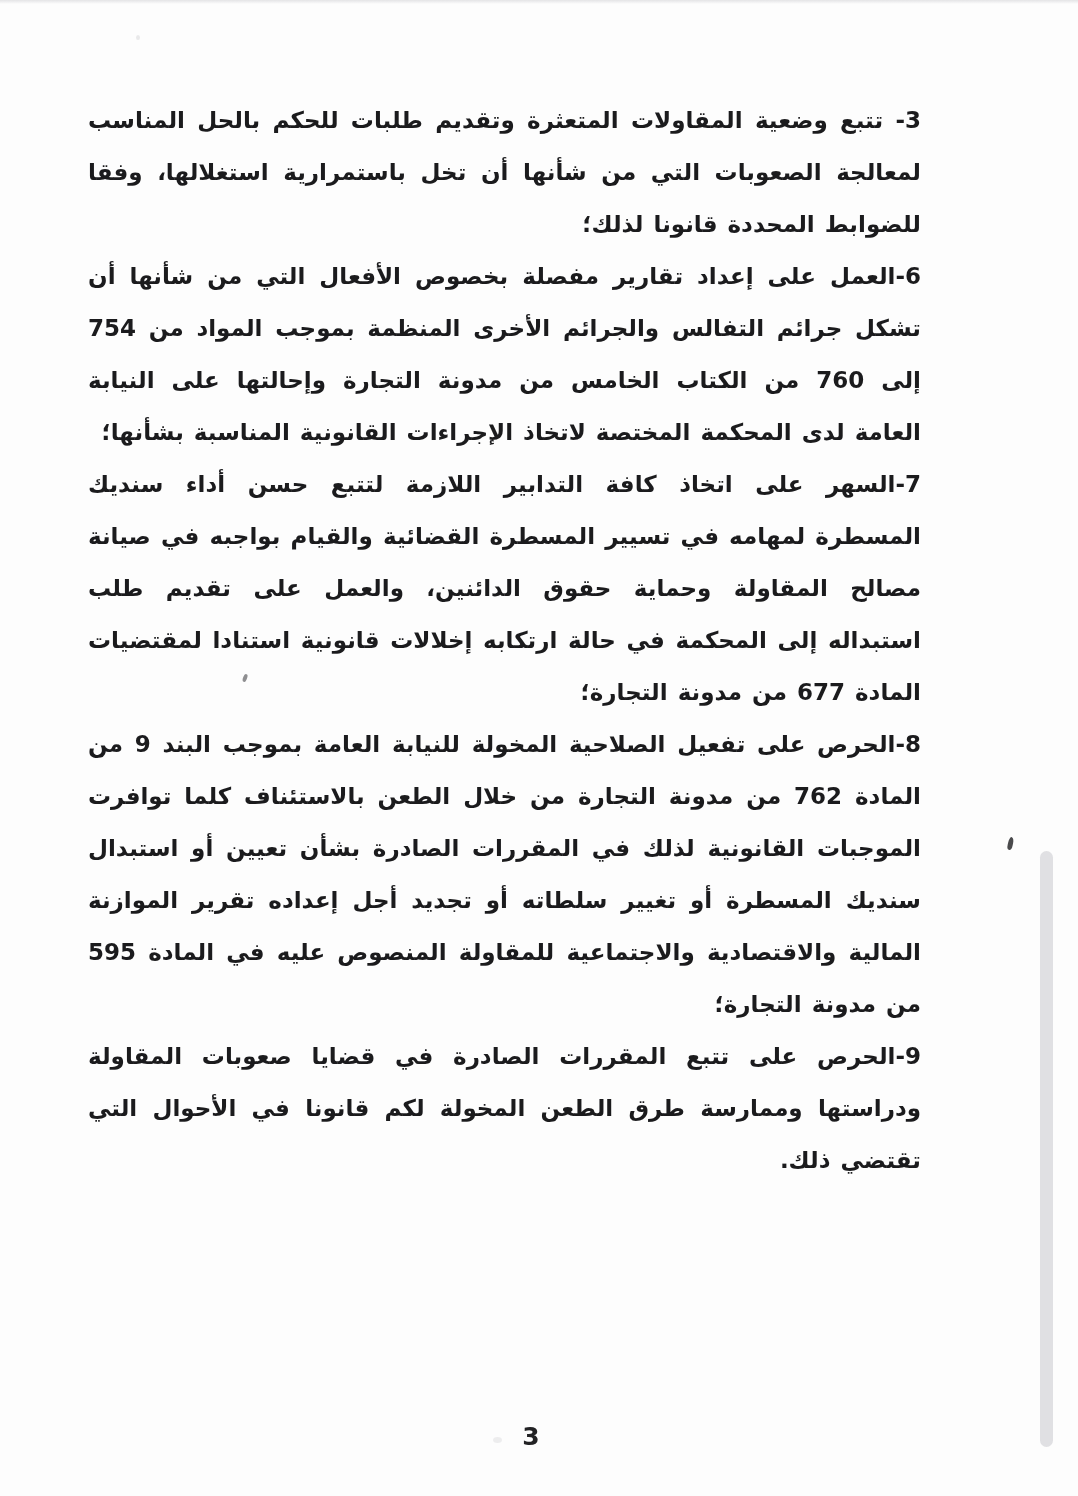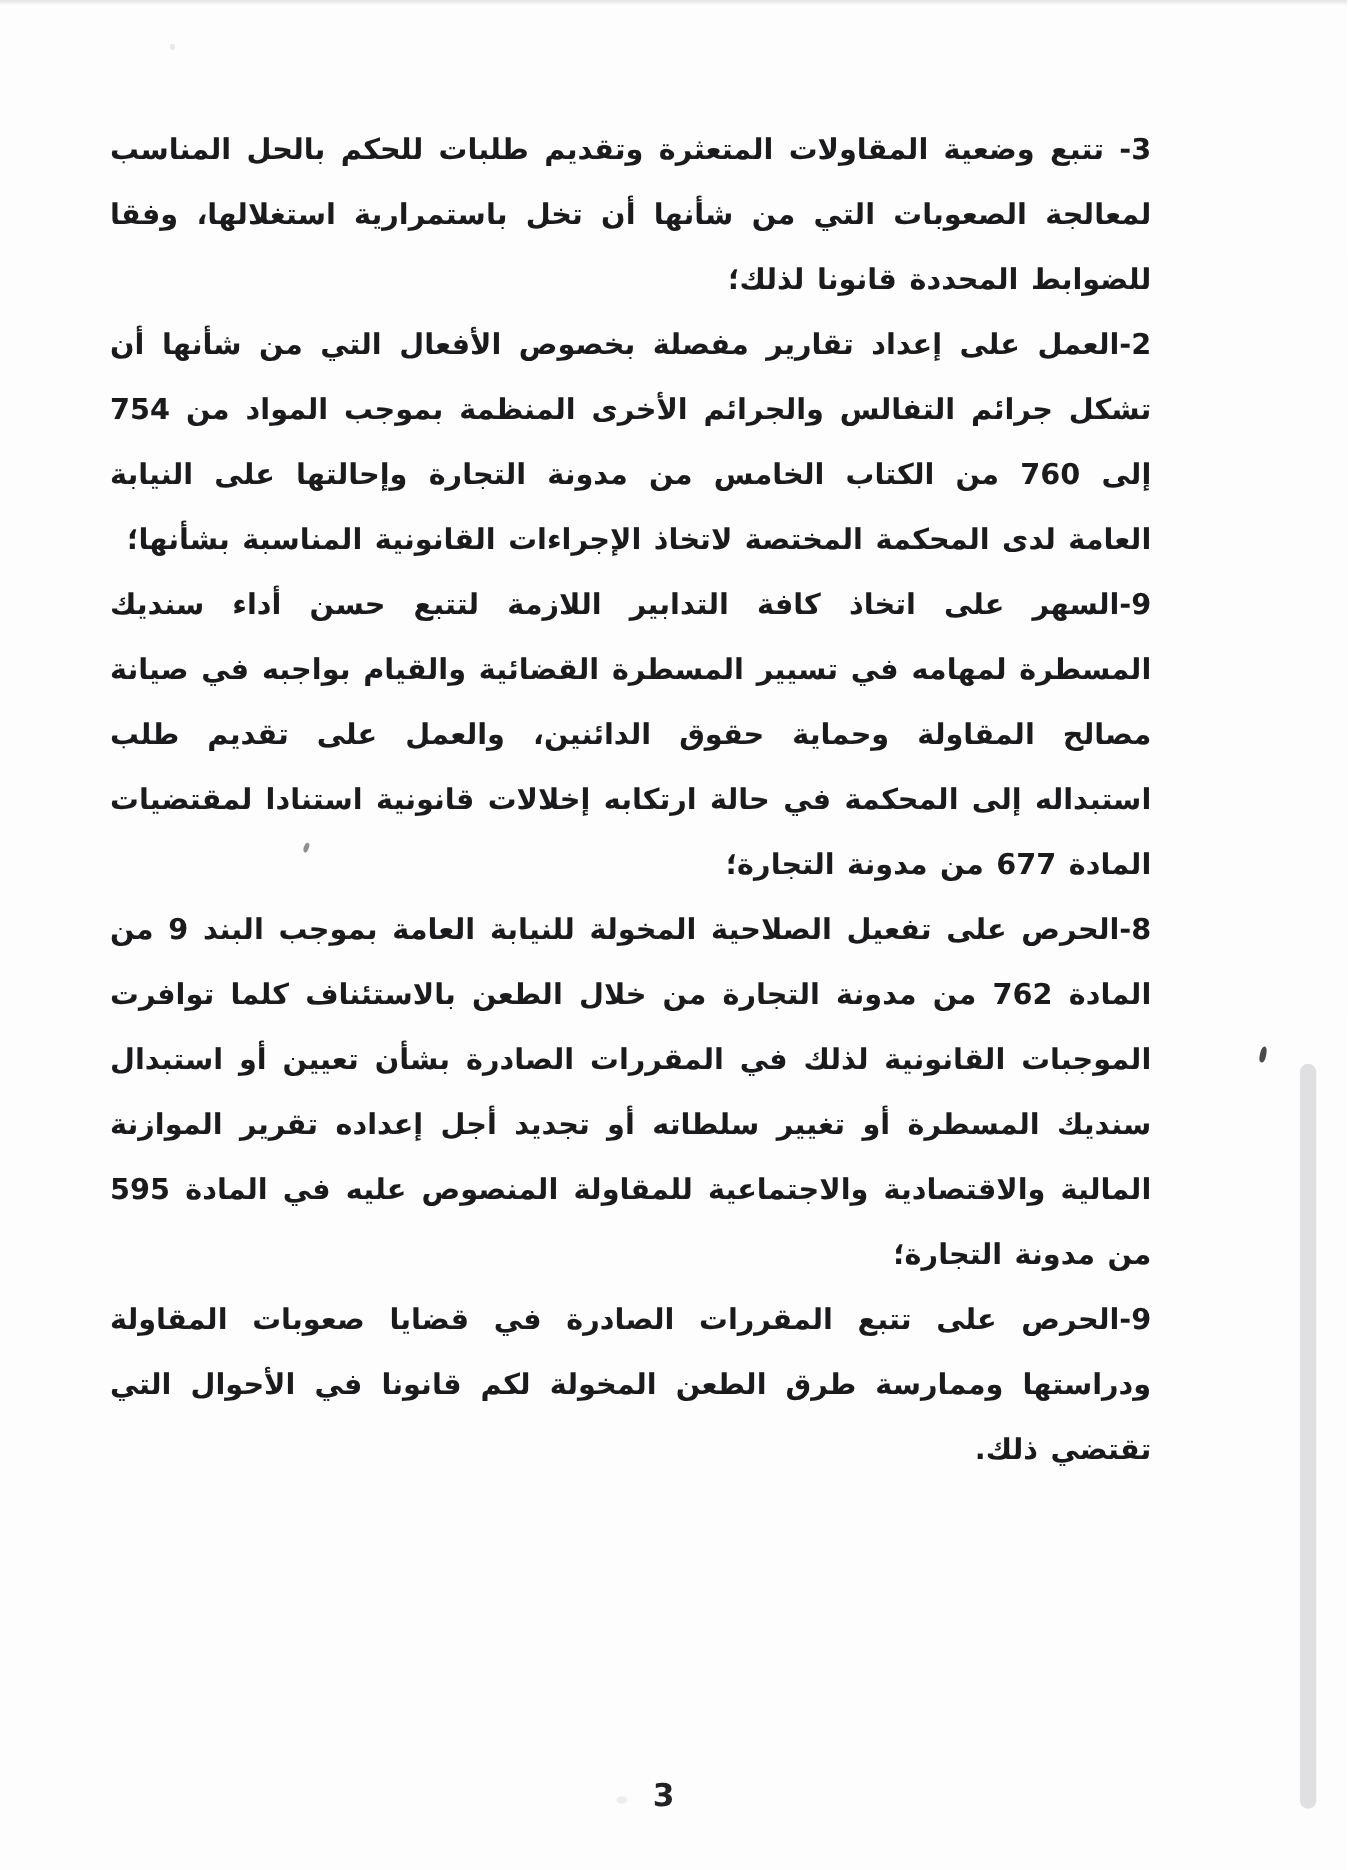--- a/index.html
+++ b/index.html
@@ -96,22 +96,22 @@
 </style>
 </head>
 <body>
 
 <div class="page">
 
   <div class="scan-top-edge"></div>
 
   <main class="text-block">
     <p class="numbered">3- تتبع وضعية المقاولات المتعثرة وتقديم طلبات للحكم بالحل المناسب لمعالجة الصعوبات التي من شأنها أن تخل باستمرارية استغلالها، وفقا للضوابط المحددة قانونا لذلك؛</p>
-    <p class="numbered">2-العمل على إعداد تقارير مفصلة بخصوص الأفعال التي من شأنها أن تشكل جرائم التفالس والجرائم الأخرى المنظمة بموجب المواد من 754 إلى 760 من الكتاب الخامس من مدونة التجارة وإحالتها على النيابة العامة لدى المحكمة المختصة لاتخاذ الإجراءات القانونية المناسبة بشأنها؛</p>
-    <p class="numbered">9-السهر على اتخاذ كافة التدابير اللازمة لتتبع حسن أداء سنديك المسطرة لمهامه في تسيير المسطرة القضائية والقيام بواجبه في صيانة مصالح المقاولة وحماية حقوق الدائنين، والعمل على تقديم طلب استبداله إلى المحكمة في حالة ارتكابه إخلالات قانونية استنادا لمقتضيات المادة 677 من مدونة التجارة؛</p>
+    <p class="numbered">6-العمل على إعداد تقارير مفصلة بخصوص الأفعال التي من شأنها أن تشكل جرائم التفالس والجرائم الأخرى المنظمة بموجب المواد من 754 إلى 760 من الكتاب الخامس من مدونة التجارة وإحالتها على النيابة العامة لدى المحكمة المختصة لاتخاذ الإجراءات القانونية المناسبة بشأنها؛</p>
+    <p class="numbered">7-السهر على اتخاذ كافة التدابير اللازمة لتتبع حسن أداء سنديك المسطرة لمهامه في تسيير المسطرة القضائية والقيام بواجبه في صيانة مصالح المقاولة وحماية حقوق الدائنين، والعمل على تقديم طلب استبداله إلى المحكمة في حالة ارتكابه إخلالات قانونية استنادا لمقتضيات المادة 677 من مدونة التجارة؛</p>
     <p class="numbered">8-الحرص على تفعيل الصلاحية المخولة للنيابة العامة بموجب البند 9 من المادة 762 من مدونة التجارة من خلال الطعن بالاستئناف كلما توافرت الموجبات القانونية لذلك في المقررات الصادرة بشأن تعيين أو استبدال سنديك المسطرة أو تغيير سلطاته أو تجديد أجل إعداده تقرير الموازنة المالية والاقتصادية والاجتماعية للمقاولة المنصوص عليه في المادة 595 من مدونة التجارة؛</p>
     <p class="numbered">9-الحرص على تتبع المقررات الصادرة في قضايا صعوبات المقاولة ودراستها وممارسة طرق الطعن المخولة لكم قانونا في الأحوال التي تقتضي ذلك.</p>
 
   </main>
 
   <div class="page-number">3</div>
 
   <div class="scan-strip"></div>
   <div class="speck speck-1"></div>
   <div class="speck speck-2"></div>

